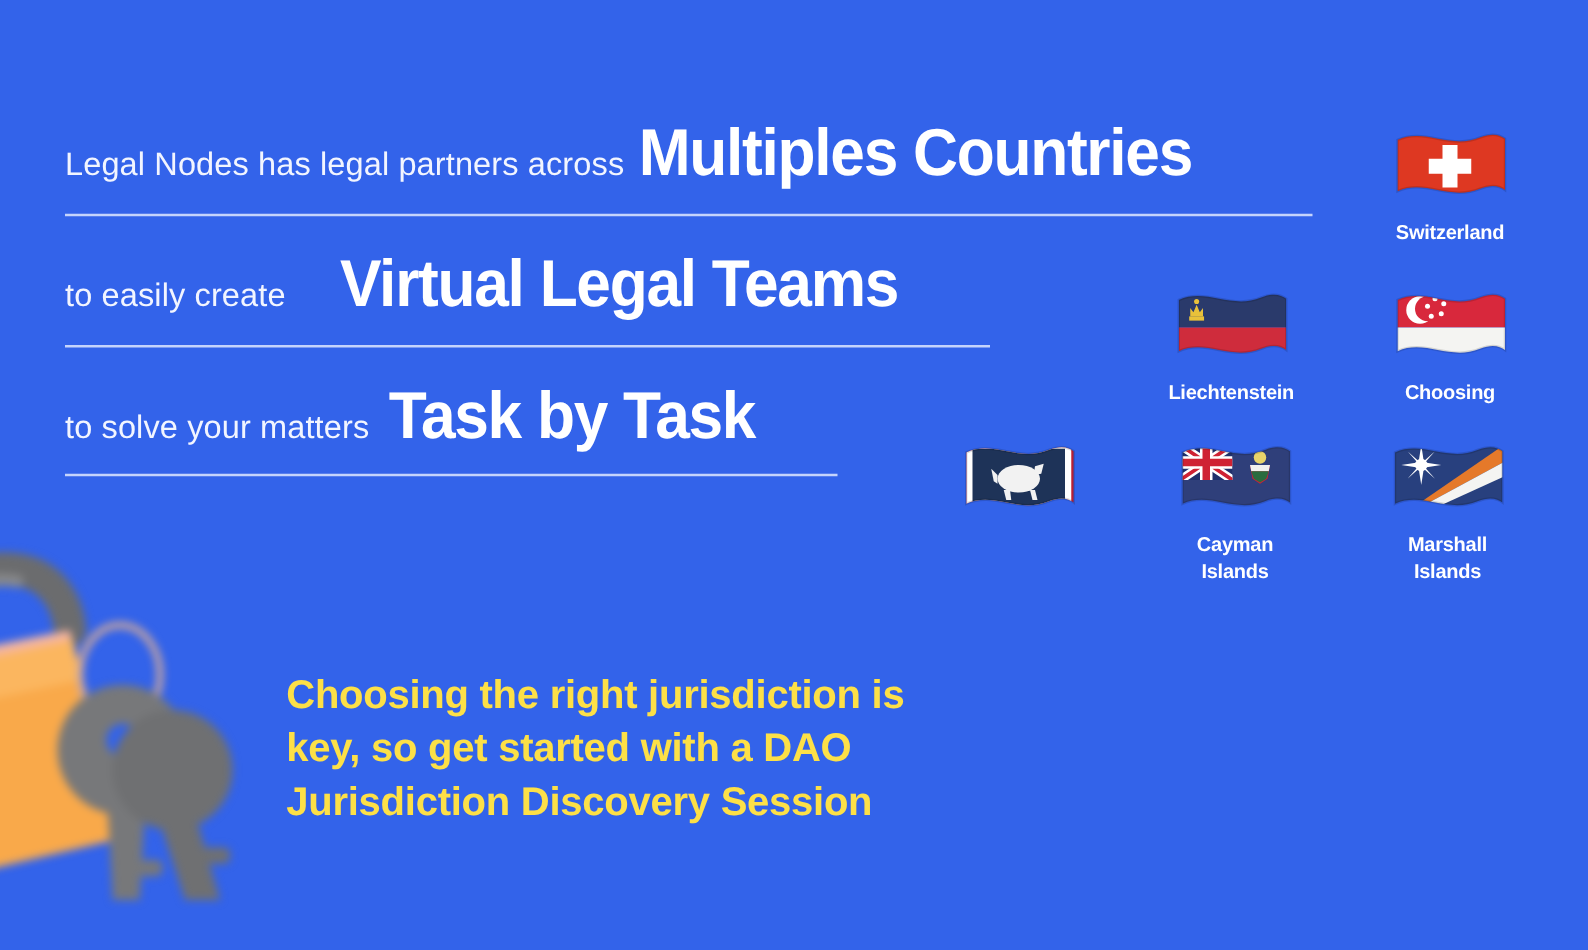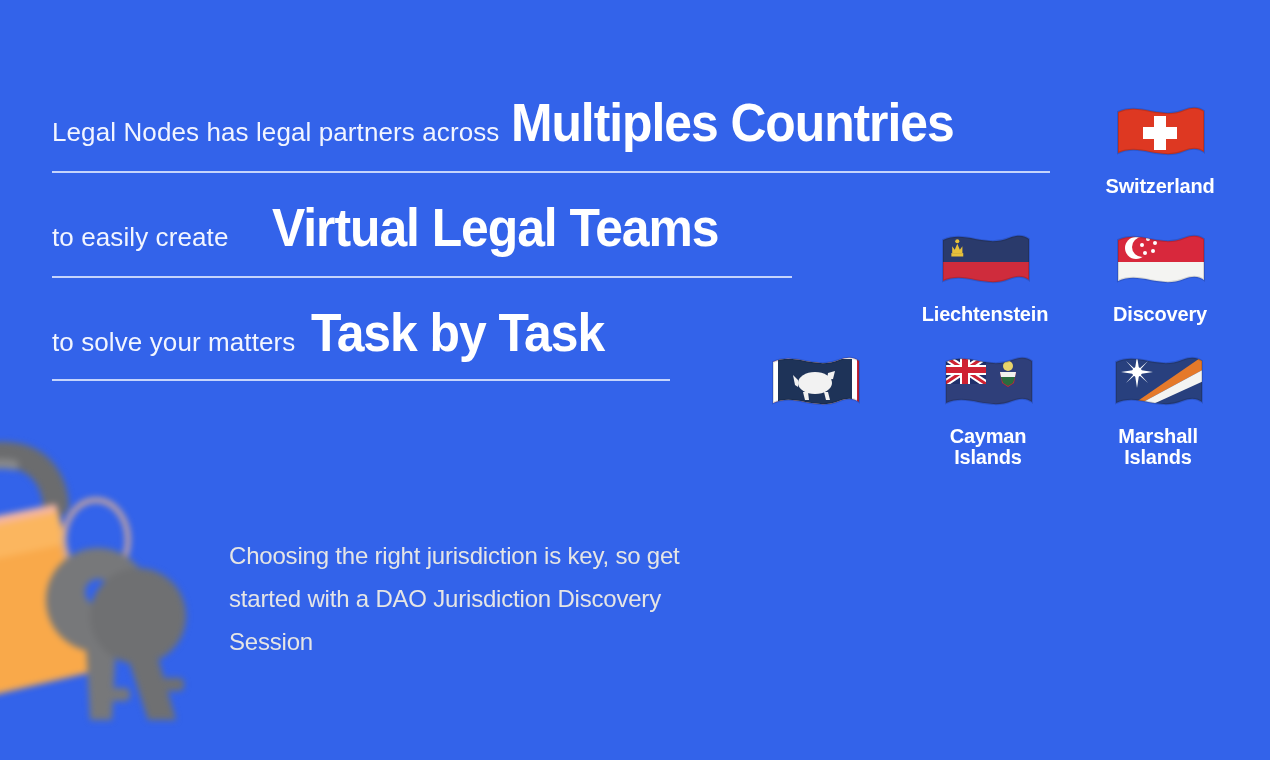--- a/index.html
+++ b/index.html
@@ -55,35 +55,35 @@
   .rule2 { width:740px; margin-top:22px; }
 
   .row3 { margin-top:28px; }
   .row3 .hl-lead { margin-right:16px; }
   .rule3 { width:618px; margin-top:20px; }
 
   
   .para {
     position:absolute;
     left:229px; top:534px;
-    font-size:24px;
-    font-weight:400;
+    font-size:32px;
+    font-weight:700;
     line-height:43px;
     letter-spacing:-.2px;
-    color:#e5e5e5;
+    color:#fde047;
     width:520px;
   }
 
   
   .flags { position:absolute; left:735px; top:90px; width:520px; height:420px; }
   .flag-cell { position:absolute; width:150px; text-align:center; }
   .flag-img { width:96px; height:72px; display:block; margin:0 auto; }
   .flag-label {
     margin-top:6px;
-    font-size:20px;
+    font-size:16px;
     font-weight:700;
     line-height:21px;
     letter-spacing:-.2px;
     color:#ffffff;
     white-space:pre-line;
   }
 
   .cell-switzerland   { left:350px; top:8px; }
   .cell-liechtenstein { left:175px; top:136px; }
   .cell-singapore     { left:350px; top:136px; }
@@ -201,21 +201,21 @@
         <g fill="#ffffff">
           <circle cx="36" cy="13" r="2"></circle>
           <circle cx="43" cy="17" r="2"></circle>
           <circle cx="41" cy="25" r="2"></circle>
           <circle cx="33" cy="27" r="2"></circle>
           <circle cx="30" cy="19" r="2"></circle>
         </g>
       </g>
       <path d="M6 14 C28 4 48 22 72 12 C82 8 88 10 92 13 L92 54 C88 51 82 49 72 53 C48 63 28 45 6 55 Z" fill="none" stroke="#00000022" stroke-width="2"></path>
     </svg>
-    <div class="flag-label">Discovery</div>
+    <div class="flag-label">Choosing</div>
   </div>
 
   <div class="flag-cell cell-wyoming">
     <svg class="flag-img" viewBox="0 0 96 72">
       <defs>
         <clipPath id="wv4">
             <path d="M6 14 C28 4 48 22 72 12 C82 8 88 10 92 13 L92 54 C88 51 82 49 72 53 C48 63 28 45 6 55 Z"></path>
           </clipPath>
       </defs>
       <g clip-path="url(#wv4)">

